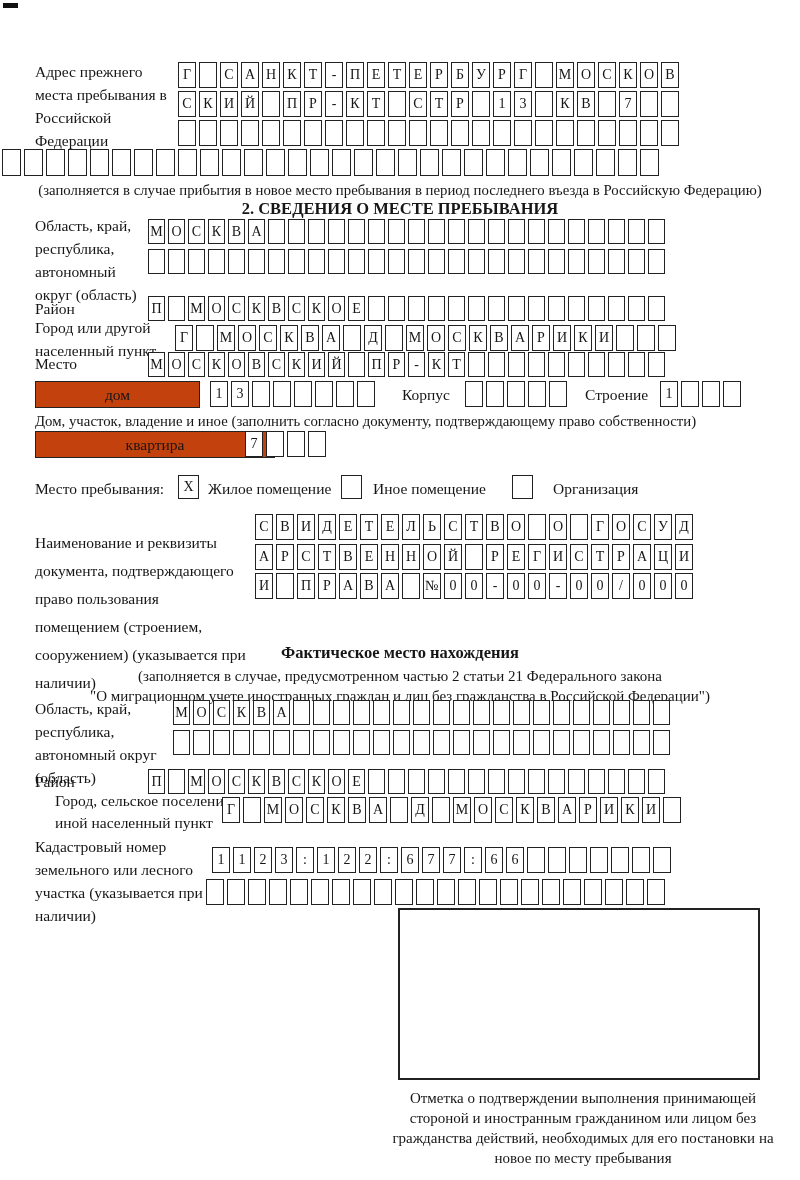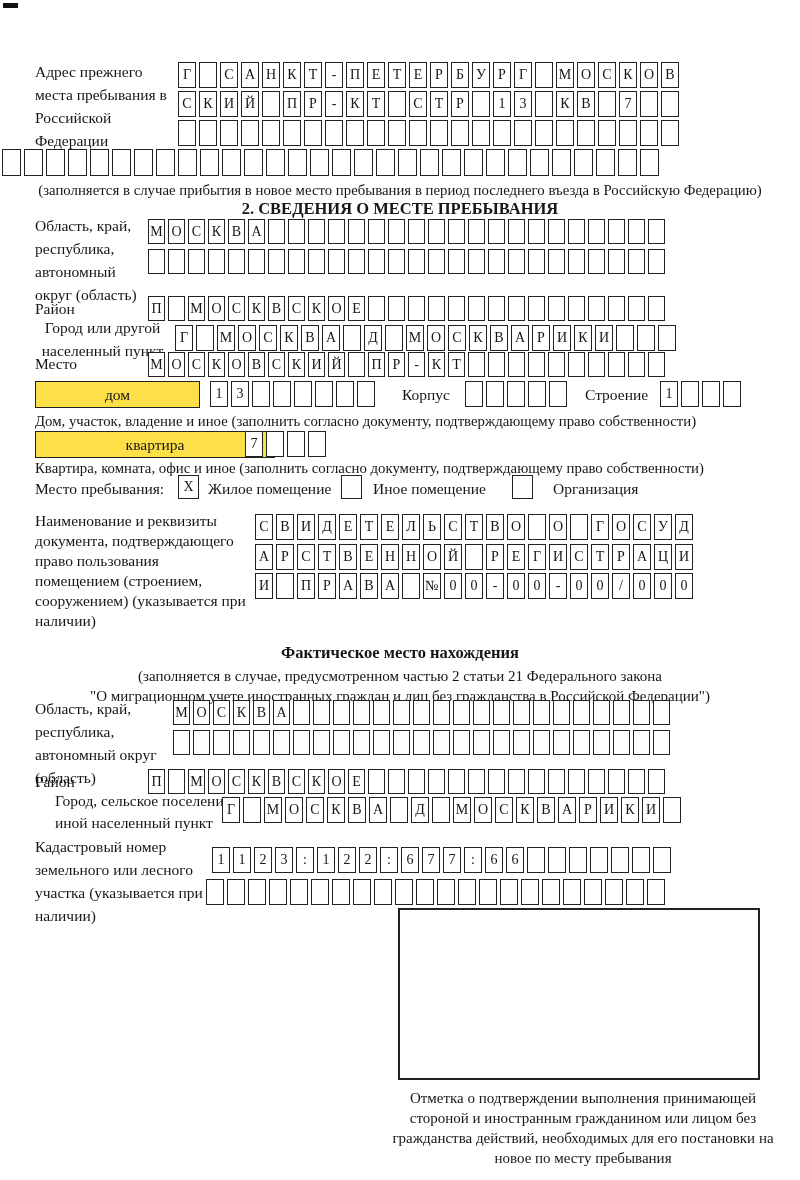--- a/index.html
+++ b/index.html
@@ -14,21 +14,21 @@
   .center{text-align:center;width:800px;left:0;}
   .cells{display:flex;gap:3px;}
   .cell{
     box-sizing:border-box;width:18px;height:26px;border:1.6px solid #222;
     display:flex;align-items:center;justify-content:center;
     font-size:14px;line-height:1;background:#fff;flex:0 0 auto;
   }
   .cells.sm .cell{width:17px;height:25px;}
   .cells.lg .cell{width:19px;height:27px;}
   .wbox{
-    box-sizing:border-box;border:1.7px solid #222;height:27px;background:#fde047;
+    box-sizing:border-box;border:1.7px solid #222;height:27px;background:#c2410c;
     display:flex;align-items:center;justify-content:center;font-size:15.5px;
   }
   .chk{
     box-sizing:border-box;width:21px;height:24px;border:1.6px solid #222;background:#fff;
     display:flex;align-items:center;justify-content:center;font-size:14px;
   }
   .corner-mark{width:15px;height:5px;background:#111;}
   .markbox{box-sizing:border-box;border:2px solid #222;background:#fff;}
 </style>
 </head>
@@ -235,21 +235,21 @@
       <span class="cell"></span>
       <span class="cell"></span>
       <span class="cell"></span>
       <span class="cell"></span>
       <span class="cell"></span>
       <span class="cell"></span>
       <span class="cell"></span>
       <span class="cell"></span>
     </div>
 
-  <div class="abs lbl" style="left:35px;top:316px;width:135px;text-align:center;">Город или другой населенный пункт</div>
+  <div class="abs lbl" style="left:35px;top:316px;width:135px;">Город или другой населенный пункт</div>
   <div class="abs cells" style="left:175px;top:325px;">
       <span class="cell">Г</span>
       <span class="cell"></span>
       <span class="cell">М</span>
       <span class="cell">О</span>
       <span class="cell">С</span>
       <span class="cell">К</span>
       <span class="cell">В</span>
       <span class="cell">А</span>
       <span class="cell"></span>
@@ -328,31 +328,30 @@
     </div>
   <div class="abs cap" style="left:35px;top:412px;width:740px;">Дом, участок, владение и иное (заполнить согласно документу, подтверждающему право собственности)</div>
 
   <div class="abs wbox" style="left:35px;top:431px;width:240px;">квартира</div>
   <div class="abs cells" style="left:245px;top:431px;">
       <span class="cell">7</span>
       <span class="cell"></span>
       <span class="cell"></span>
       <span class="cell"></span>
     </div>
-  <div class="abs cap" style="left:35px;top:459px;width:740px;">Квартира, комната, офис и иное (заполнить согласно документу, подтверждающему право собственности)</div>
 
   <div class="abs lbl" style="left:35px;top:477px;">Место пребывания:</div>
   <div class="abs chk" style="left:178px;top:475px;">X</div>
   <div class="abs lbl" style="left:208px;top:477px;">Жилое помещение</div>
   <div class="abs chk" style="left:341px;top:475px;"></div>
   <div class="abs lbl" style="left:373px;top:477px;">Иное помещение</div>
   <div class="abs chk" style="left:512px;top:475px;"></div>
   <div class="abs lbl" style="left:553px;top:477px;">Организация</div>
 
-  <div class="abs lbl" style="left:35px;top:511px;width:212px;line-height:20px;">Наименование и реквизиты документа, подтверждающего право пользования помещением (строением, сооружением) (указывается при наличии)</div>
+  <div class="abs lbl" style="left:35px;top:529px;width:212px;line-height:28px;">Наименование и реквизиты документа, подтверждающего право пользования помещением (строением, сооружением) (указывается при наличии)</div>
   <div class="abs cells" style="left:255px;top:514px;">
       <span class="cell">С</span>
       <span class="cell">В</span>
       <span class="cell">И</span>
       <span class="cell">Д</span>
       <span class="cell">Е</span>
       <span class="cell">Т</span>
       <span class="cell">Е</span>
       <span class="cell">Л</span>
       <span class="cell">Ь</span>

